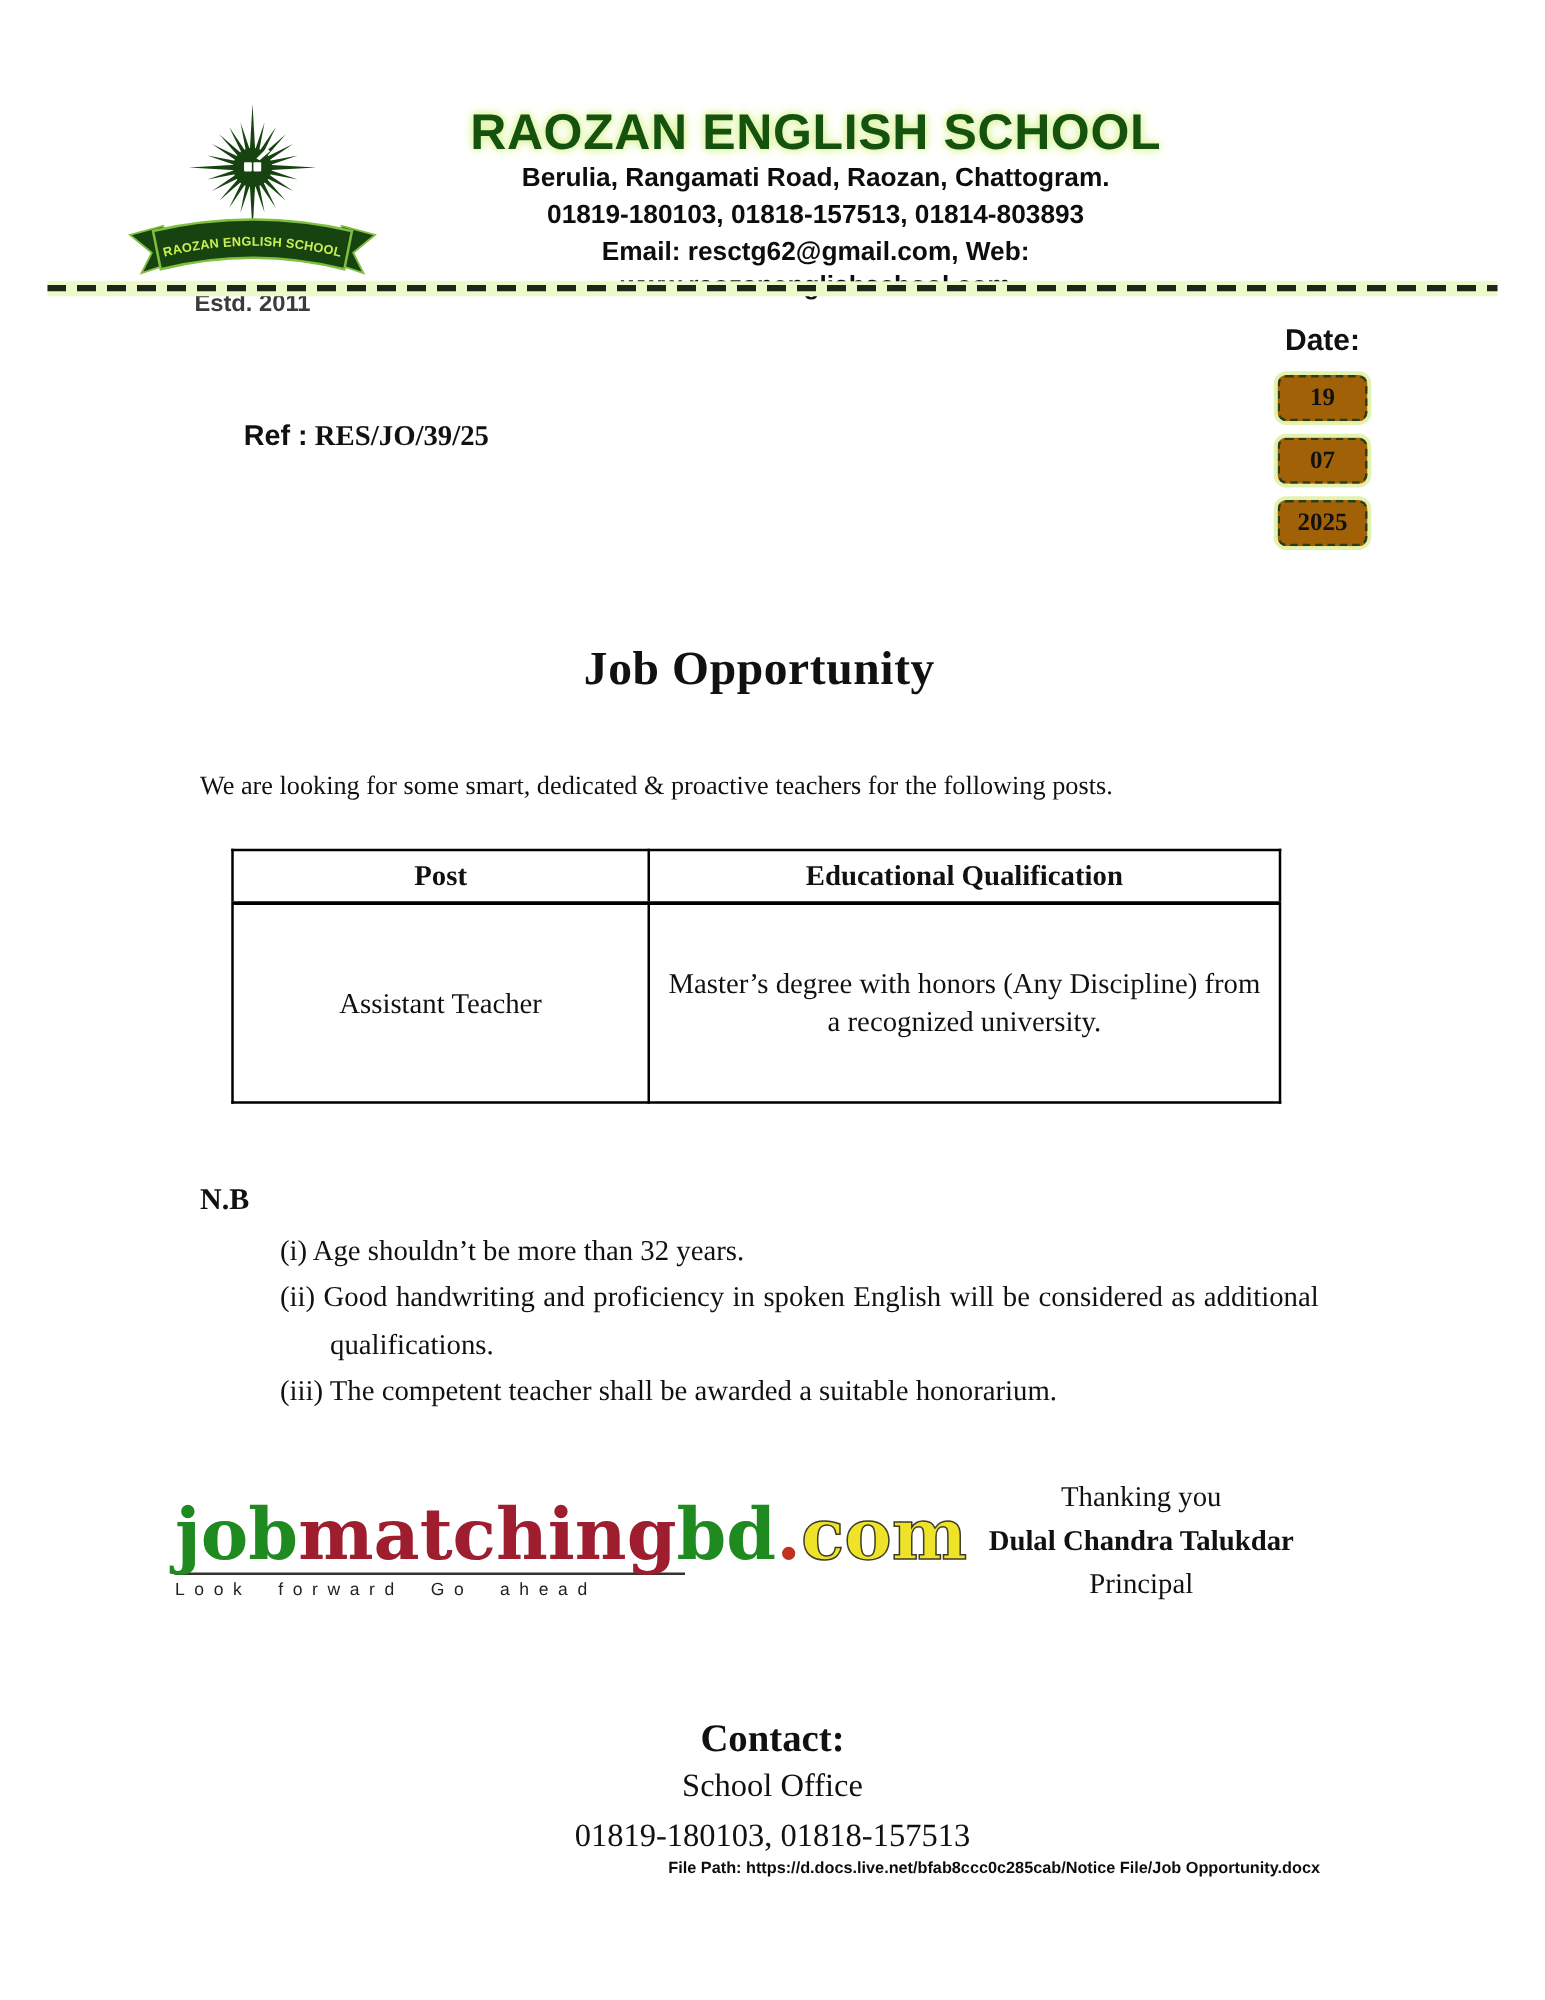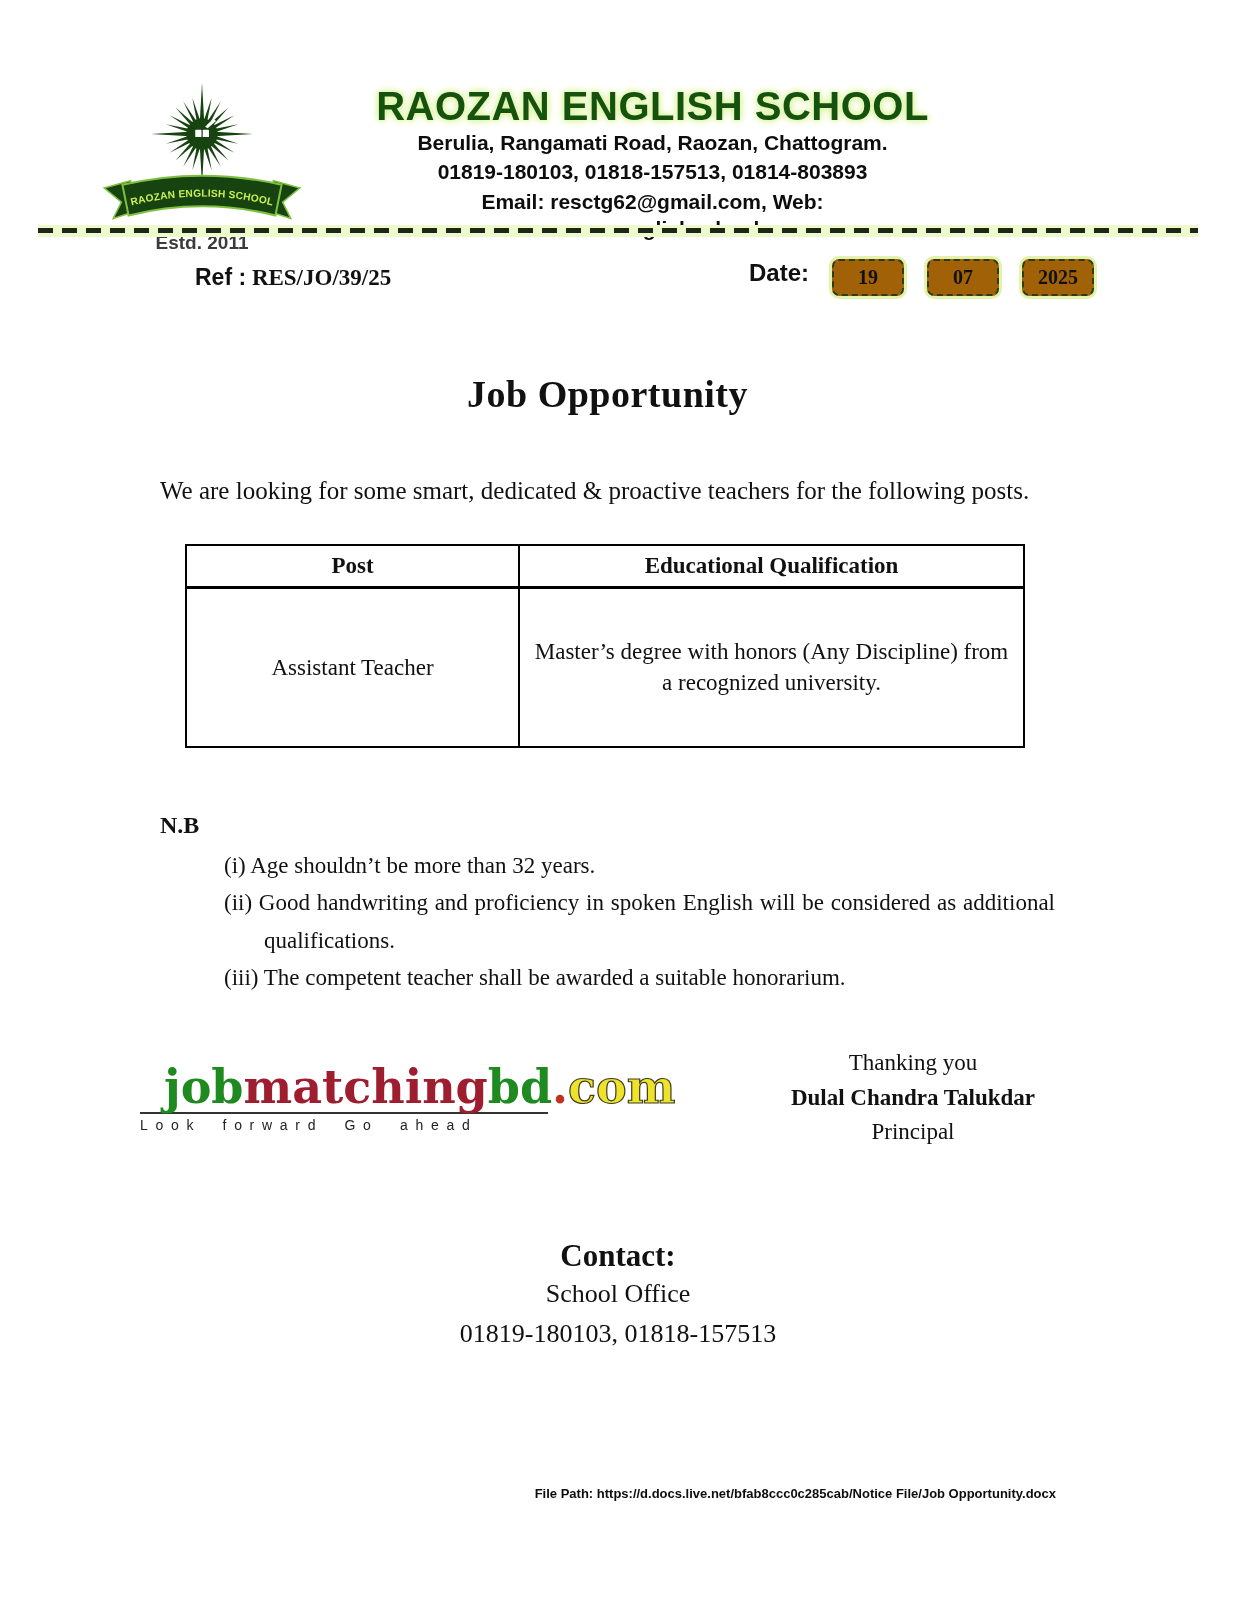--- a/index.html
+++ b/index.html
@@ -39,37 +39,37 @@
   }
 
   
   .meta-row {
     display: flex; justify-content: space-between; align-items: center;
     padding: 22px 142px 0 195px;
   }
   .ref { font-size: 23px; font-weight: bold; }
   .ref .ref-label { font-family: "Liberation Sans", sans-serif; }
   .ref .ref-value { font-family: "Liberation Serif", serif; }
-  .date-group { display: flex; align-items: flex-start; gap: 23px; }
+  .date-group { display: flex; align-items: center; gap: 13px; flex-direction: column; }
   .date-label { font-family: "Liberation Sans", sans-serif; font-weight: bold; font-size: 24px; }
   .date-box {
     min-width: 72px; text-align: center;
     border: 2px dashed #2c3c1c; border-radius: 7px;
     padding: 5px 12px; background: #a16207;
     font-weight: bold; font-size: 20px;
     box-shadow: 0 0 0 3px #e3f3ad;
   }
 
   
   .content { padding: 0 181px 0 160px; }
   .doc-title {
     margin-top: 76px; text-align: center;
     font-size: 38px; font-weight: bold; letter-spacing: 0.5px;
   }
-  .intro { margin-top: 56px; font-size: 25px; line-height: 1.5; text-align: justify; }
+  .intro { margin-top: 56px; font-size: 21px; line-height: 1.5; text-align: justify; }
 
   table.post-table {
     border-collapse: collapse; margin: 34px 30px 0 25px; width: 840px;
     table-layout: fixed;
   }
   .post-table th, .post-table td { border: 2px solid #000; }
   .post-table th {
     font-size: 23px; font-weight: bold; padding: 7px 4px;
     border-bottom-width: 3px;
   }
@@ -85,22 +85,22 @@
 
   .apply-par { margin-top: 44px; font-size: 23px; line-height: 1.55; text-align: justify; }
 
   
   .sign-row {
     display: flex; justify-content: space-between; align-items: flex-start;
     padding: 0 168px 0 140px; margin-top: 46px;
   }
   .jobmatch { width: 430px; margin-top: 22px; }
   .jobmatch-wordmark {
-    font-family: "DejaVu Serif", serif; font-weight: bold; font-size: 46px;
-    line-height: 1; white-space: nowrap; letter-spacing: 0px; margin-left: 24px;
+    font-family: "DejaVu Serif", serif; font-weight: bold; font-size: 57px;
+    line-height: 1; white-space: nowrap; letter-spacing: 0px;
   }
   .jobmatch-wordmark span.outlined { -webkit-text-stroke: 1.2px #3d3d28; }
   .jobmatch-rule { border: none; border-top: 2.5px solid #333; margin: 2px 0 3px 0; width: 408px; }
   .jobmatch-tagline {
     font-family: "Liberation Sans", sans-serif; font-size: 14px; color: #222;
     letter-spacing: 0.55em; word-spacing: 0.7em; white-space: nowrap;
   }
   .signature { width: 310px; text-align: center; font-size: 23px; line-height: 1.5; margin-top: 4px; }
   .signature .sig-name { font-weight: bold; }
 

